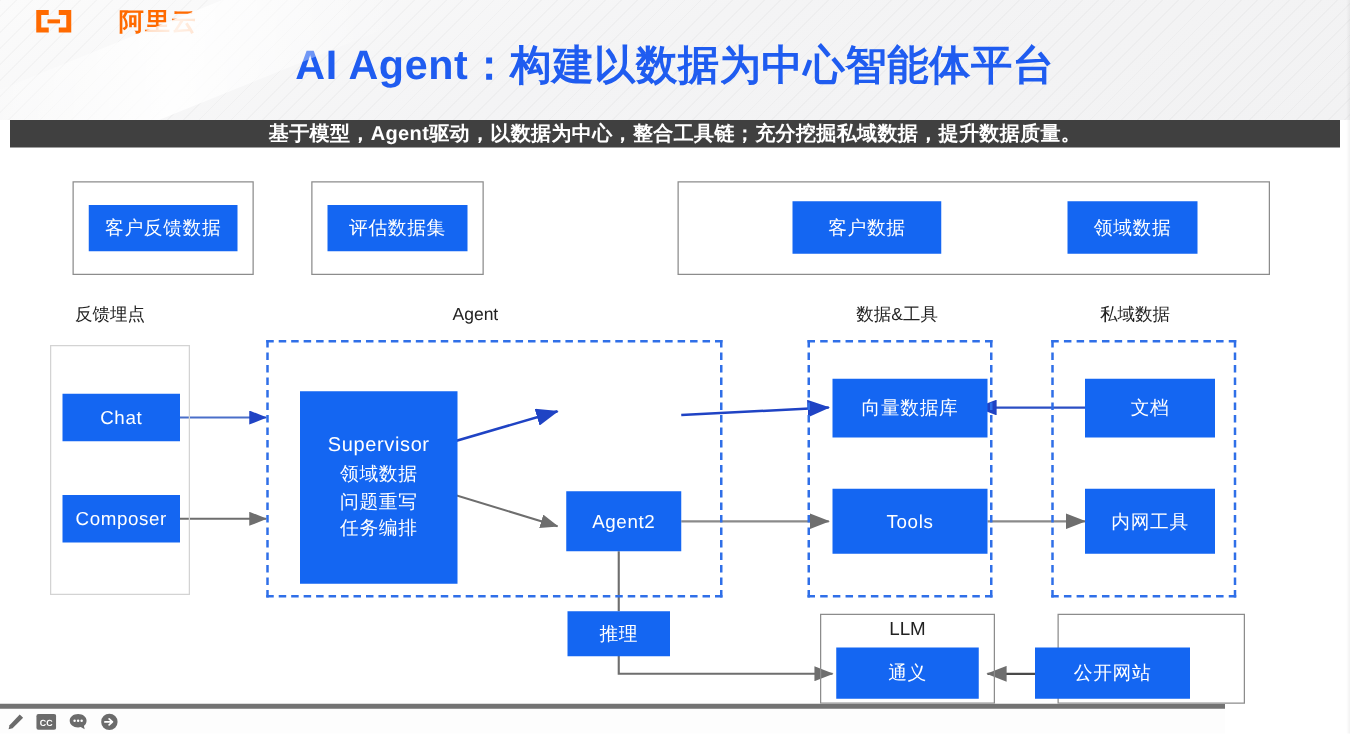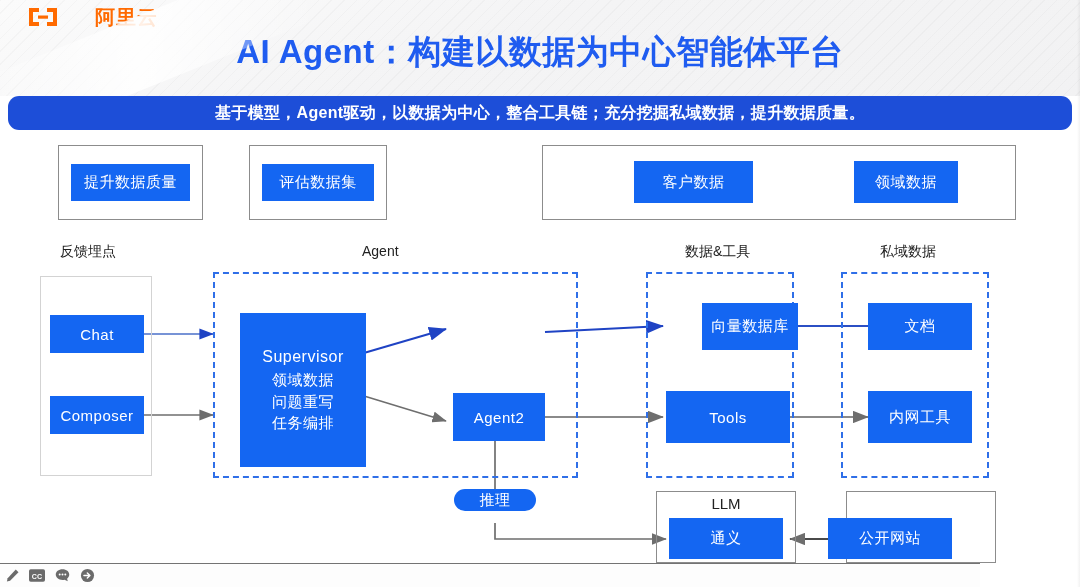--- a/index.html
+++ b/index.html
@@ -34,22 +34,22 @@
     font-family:"DejaVu Sans","Liberation Sans",sans-serif;line-height:24px;margin-left:28px;
   }
   .title{
     position:absolute;left:0;top:30px;width:1080px;text-align:center;
     font-size:33px;font-weight:bold;color:#1f5cf0;letter-spacing:0.5px;
     white-space:nowrap;
   }
 
   
   .banner{
-    position:absolute;left:8px;top:96px;width:1064px;height:34px;
-    background:#1d4ed8;display:flex;align-items:center;justify-content:center;border-radius:11px;
+    position:absolute;left:8px;top:96px;width:1064px;height:22px;
+    background:#404040;display:flex;align-items:center;justify-content:center;
   }
   .banner-text{color:#fff;font-size:16px;font-weight:bold;letter-spacing:.3px;white-space:nowrap;}
 
   
   .canvas{position:absolute;left:8px;top:133px;width:1064px;height:430px;background:#fff;}
 
   
   .node{position:absolute;box-sizing:border-box;display:flex;align-items:center;justify-content:center;}
 
   .bluebox{
@@ -70,21 +70,21 @@
   }
   .captionlabel{
     position:absolute;font-size:15px;color:#222;white-space:nowrap;text-align:center;
   }
 
   svg.wires{position:absolute;left:0;top:0;width:1064px;height:430px;overflow:visible;pointer-events:none;}
 
   
   .toolbar{
     position:absolute;left:0;bottom:0;width:980px;height:24px;
-    background:#fdfdfd;border-top:1px solid #737373;
+    background:#fdfdfd;border-top:4px solid #737373;
     display:flex;align-items:center;gap:9px;padding-left:4px;box-sizing:border-box;
   }
   .tb-ico{width:16px;height:16px;display:flex;align-items:center;justify-content:center;color:#6b6b6b;}
   .tb-ico svg{display:block;}
   .edge-shade{
     position:absolute;right:0;top:0;width:3px;height:587px;
     background:linear-gradient(90deg,rgba(0,0,0,0) 0%,rgba(0,0,0,.05) 100%);
   }
 </style>
 </head>
@@ -140,21 +140,21 @@
 
       <line x1="487" y1="308" x2="487" y2="356" stroke="#6e6e6e" stroke-width="1.7"></line>
 
       <polyline points="487,390 487,406 658,406" fill="none" stroke="#6e6e6e" stroke-width="1.7" marker-end="url(#ahG)"></polyline>
 
       <line x1="848" y1="406" x2="782" y2="406" stroke="#4a4a4a" stroke-width="1.8" marker-end="url(#ahG)"></line>
     </svg>
 
     <div class="node graybox" style="left:50px;top:12px;width:145px;height:75px;"></div>
     <div class="node bluebox" style="left:63px;top:31px;width:119px;height:37px;">
-      <span>提升数据质量</span>
+      <span>客户反馈数据</span>
     </div>
 
     <div class="node graybox" style="left:241px;top:12px;width:138px;height:75px;"></div>
     <div class="node bluebox" style="left:254px;top:31px;width:112px;height:37px;">
       <span>评估数据集</span>
     </div>
 
     <div class="node graybox" style="left:534px;top:12px;width:474px;height:75px;"></div>
     <div class="node bluebox" style="left:626px;top:28px;width:119px;height:42px;">
       <span>客户数据</span>
@@ -181,36 +181,36 @@
       <span class="ln" style="font-size:16px;">Supervisor</span>
       <span class="ln">领域数据</span>
       <span class="ln">问题重写</span>
       <span class="ln">任务编排</span>
     </div>
     <div class="node bluebox" style="left:445px;top:260px;width:92px;height:48px;">
       <span>Agent2</span>
     </div>
 
     <div class="node dashbox" style="left:638px;top:139px;width:148px;height:206px;"></div>
-    <div class="node bluebox" style="left:658px;top:170px;width:96px;height:47px;margin-left:36px;">
+    <div class="node bluebox" style="left:658px;top:170px;width:124px;height:47px;">
       <span>向量数据库</span>
     </div>
     <div class="node bluebox" style="left:658px;top:258px;width:124px;height:52px;">
       <span>Tools</span>
     </div>
 
     <div class="node dashbox" style="left:833px;top:139px;width:148px;height:206px;"></div>
     <div class="node bluebox" style="left:860px;top:170px;width:104px;height:47px;">
       <span>文档</span>
     </div>
     <div class="node bluebox" style="left:860px;top:258px;width:104px;height:52px;">
       <span>内网工具</span>
     </div>
 
-    <div class="node bluebox" style="left:446px;top:356px;width:82px;height:22px;border-radius:13px;">
+    <div class="node bluebox" style="left:446px;top:356px;width:82px;height:36px;">
       <span>推理</span>
     </div>
 
     <div class="node graybox" style="left:648px;top:358px;width:140px;height:72px;"></div>
     <div class="captionlabel" style="left:648px;top:362px;width:140px;">LLM</div>
     <div class="node bluebox" style="left:661px;top:385px;width:114px;height:41px;">
       <span>通义</span>
     </div>
 
     <div class="node graybox" style="left:838px;top:358px;width:150px;height:72px;"></div>

